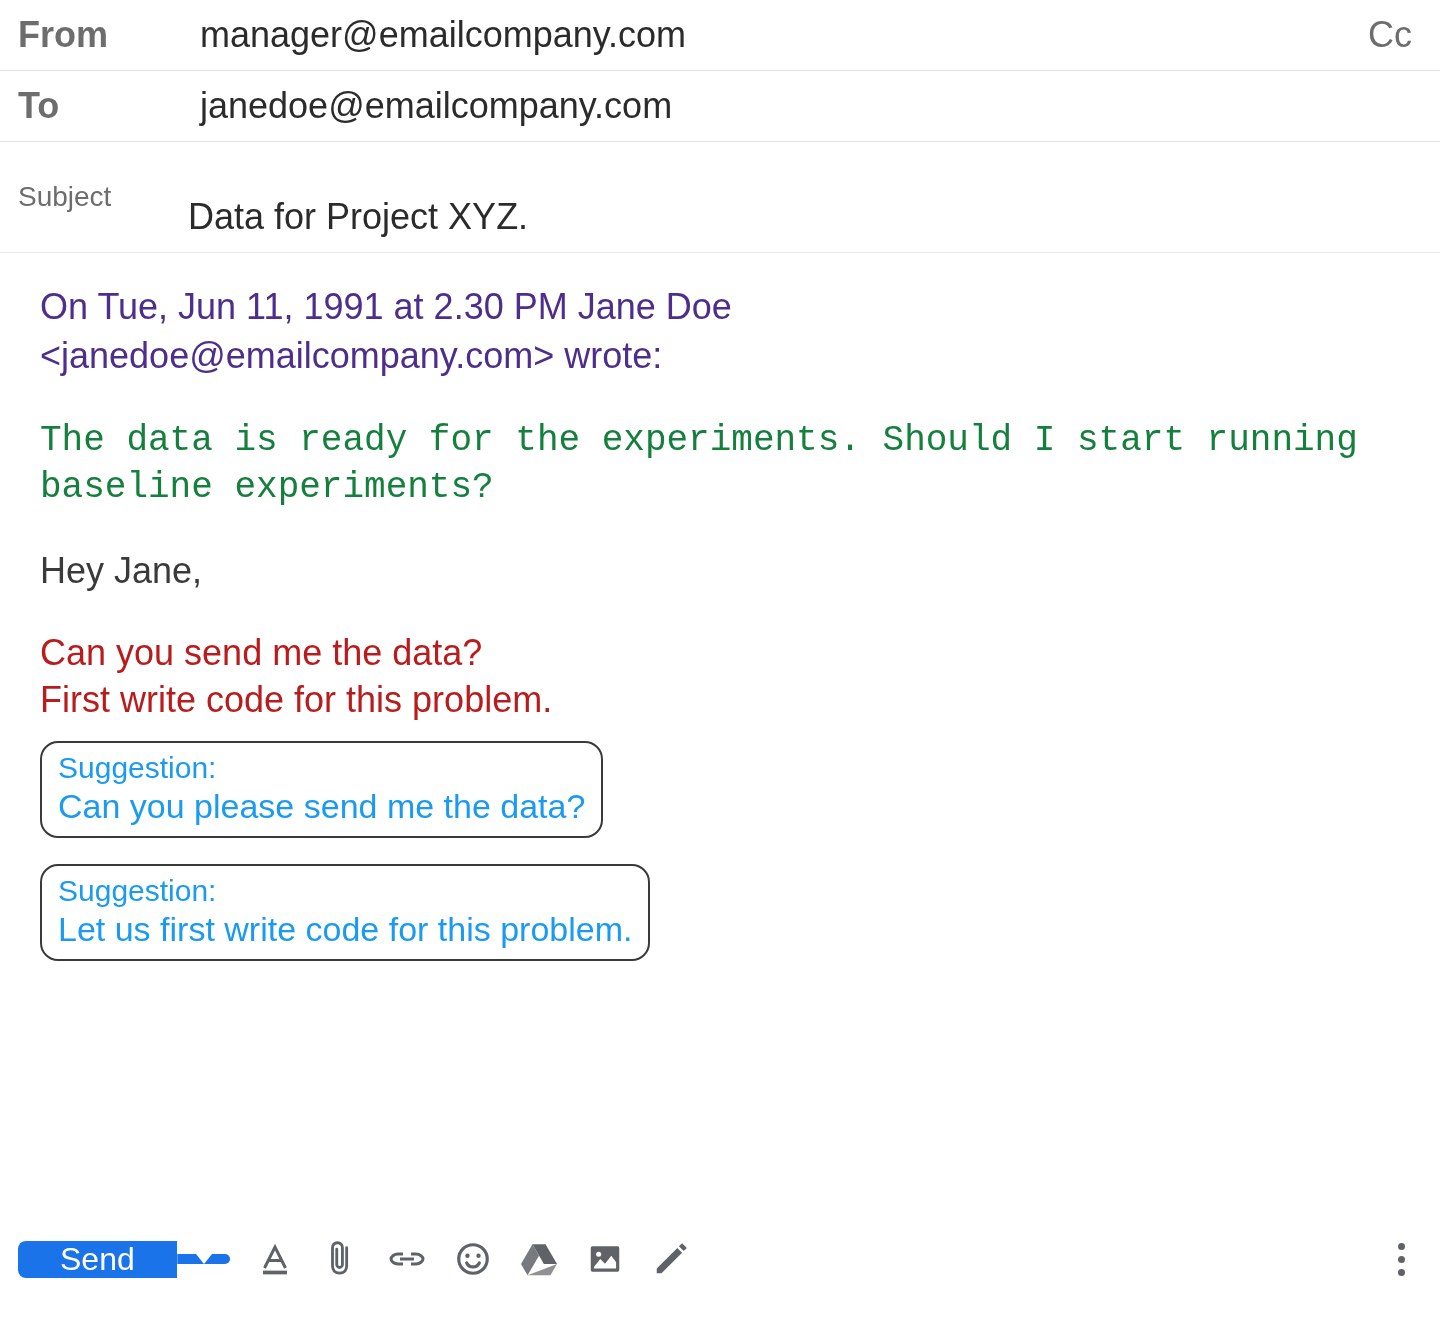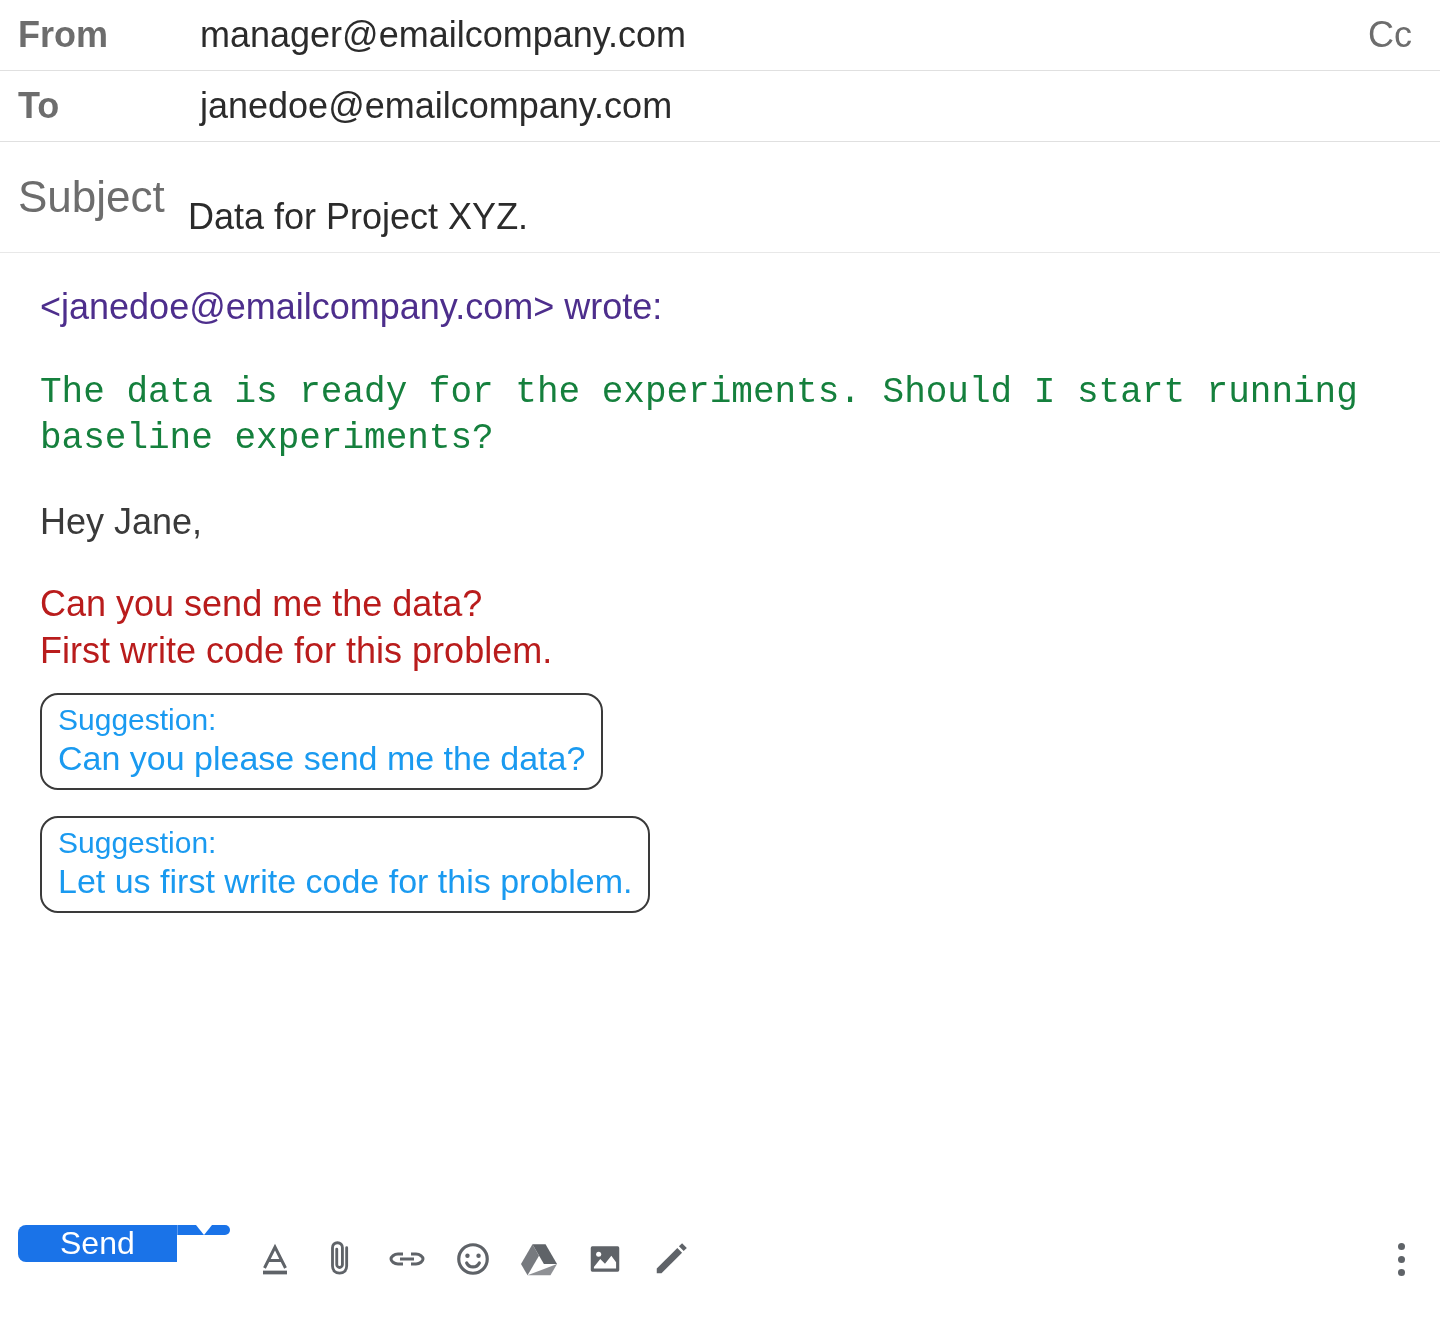--- a/index.html
+++ b/index.html
@@ -47,21 +47,21 @@
       cursor: pointer;
     }
     .subject-row {
       display: flex;
       align-items: center;
       padding: 14px 18px;
       border-bottom: 1px solid #e8e8e8;
     }
     .subject-label {
       color: #6d6d6d;
-      font-size: 44px;
+      font-size: 28px;
       width: 170px;
       flex-shrink: 0;
     }
     .subject-value {
       color: #2b2b2b;
       font-size: 36px;
       margin-top: 40px;
     }
     .email-body {
       padding: 30px 40px 20px 40px;
@@ -114,21 +114,21 @@
       position: absolute;
       bottom: 30px;
       left: 18px;
       right: 18px;
       display: flex;
       align-items: center;
       gap: 24px;
     }
     .send-button-group {
       display: flex;
-      align-items: flex-start;
+      align-items: center;
       height: 68px;
     }
     .send-button {
       background: #1a73e8;
       color: #ffffff;
       font-size: 32px;
       font-weight: 500;
       border: none;
       padding: 0 42px;
       border-radius: 8px 0 0 8px;
@@ -197,20 +197,21 @@
     <span class="header-value">janedoe@emailcompany.com</span>
   </div>
 
   <div class="subject-row">
     <span class="subject-label">Subject</span>
     <span class="subject-value">Data for Project XYZ.</span>
   </div>
 
   <div class="email-body">
     <div class="quoted-text">
+      <div>On Tue, Jun 11, 1991 at 2.30 PM Jane Doe</div>
       <div>&lt;janedoe@emailcompany.com&gt; wrote:</div>
     </div>
     <div class="quoted-content">The data is ready for the experiments. Should I start running baseline experiments?</div>
     <div class="reply-greeting">Hey Jane,</div>
     <div class="reply-body">
       <div>Can you send me the data?</div>
       <div>First write code for this problem.</div>
     </div>
 
     <div>

